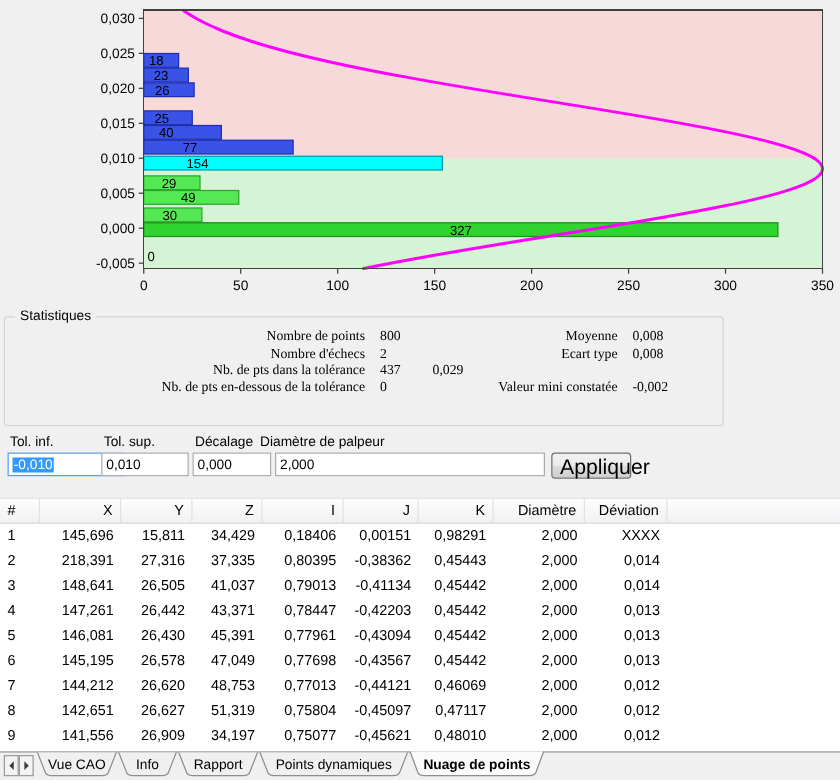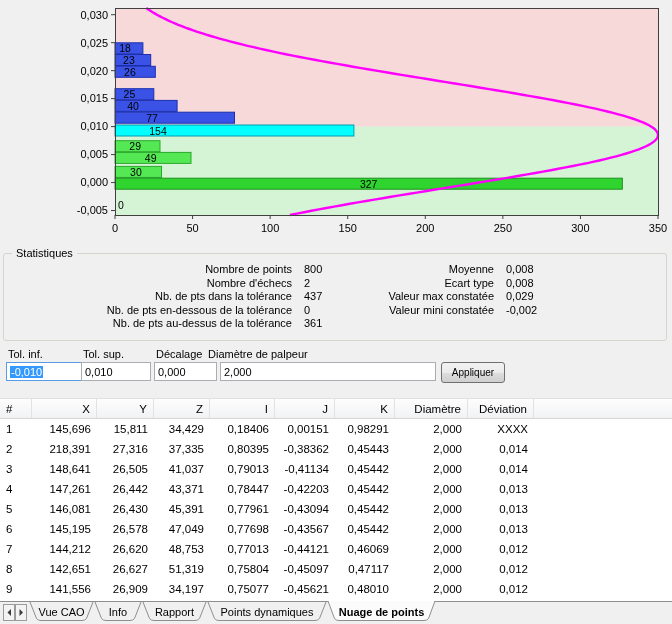--- a/index.html
+++ b/index.html
@@ -4,39 +4,39 @@
 <style>
   html,body{margin:0;padding:0;}
   body{
     position:relative; width:672px; height:624px; overflow:hidden;
     background:#f0f0f0; color:#000;
     font-family:"Liberation Sans","DejaVu Sans",sans-serif; font-size:11px;
   }
   svg text{font-family:"Liberation Sans","DejaVu Sans",sans-serif;}
   .chart-area{position:absolute;left:0;top:0;width:672px;height:248px;}
   
-  .groupbox{position:absolute;left:3px;top:253px;width:664px;height:88px;
+  .groupbox{position:absolute;left:3px;top:253px;width:576px;height:88px;
     border:1px solid #d5d5cd;border-radius:3px;box-sizing:border-box;}
   .groupbox-title{position:absolute;top:-7px;left:8px;background:#f0f0f0;padding:0 4px;}
   .stats-left{position:absolute;left:6px;top:9px;}
   .stats-right{position:absolute;left:330px;top:9px;}
-  .stat-row{display:flex;line-height:13.5px;}
+  .stat-row{display:flex;line-height:13.5px;font-family:Liberation Serif, serif;}
   .stats-left .stat-label{width:282px;text-align:right;}
   .stats-right .stat-label{width:160px;text-align:right;}
   .stat-value{margin-left:12px;}
   
   .tol-label{position:absolute;top:348px;}
   .l0{left:8px}.l1{left:83px}.l2{left:156px}.l3{left:208px}
   .textbox{position:absolute;top:362px;height:19px;box-sizing:border-box;background:#fff;
     border:1px solid #abadb3;display:flex;align-items:center;padding:0 3px;font-size:11px;}
   .textbox.focused{border-color:#569de5;}
   .sel{background:#3399ff;color:#fff;padding:0 1px;}
   .f0{left:6px;width:94px}.f1{left:81px;width:70px}.f2{left:154px;width:63px}.f3{left:220px;width:216px}
   .apply-btn{position:absolute;left:441px;top:362px;width:64px;height:21px;
-    border:1px solid #707070;border-radius:3px;font-family:inherit;font-size:10px;color:#000;
+    border:1px solid #707070;border-radius:3px;font-family:inherit;font-size:17px;color:#000;
     background:linear-gradient(#f2f2f2,#ebebeb 50%,#dddddd 51%,#cfcfcf);}
   
   .table-wrap{position:absolute;left:0;top:398px;width:672px;height:203px;background:#fff;}
   .thead,.tr{display:grid;grid-template-columns:32px 65px 57px 56px 65px 60px 60px 73px 66px 1fr;}
   .thead{height:21px;background:linear-gradient(#fdfdfd,#f1f2f4);
     border-top:1px solid #e0e0e0;border-bottom:1px solid #d5d5d5;box-sizing:border-box;}
   .th{display:flex;align-items:center;justify-content:flex-end;padding:0 6px;
     border-right:1px solid #e2e2e2;font-size:11.5px;}
   .th.first{justify-content:flex-start;}
   .th.filler{border-right:none;}
@@ -125,36 +125,31 @@
         <span class="stat-value">2</span>
       </div>
       <div class="stat-row">
         <span class="stat-label">Nb. de pts dans la tolérance</span>
         <span class="stat-value">437</span>
       </div>
       <div class="stat-row">
         <span class="stat-label">Nb. de pts en-dessous de la tolérance</span>
         <span class="stat-value">0</span>
       </div>
-      <div class="stat-row">
-        <span class="stat-label">Nb. de pts au-dessus de la tolérance</span>
-        <span class="stat-value">361</span>
-      </div>
     </div>
   <div class="stats-right">
       <div class="stat-row">
         <span class="stat-label">Moyenne</span>
         <span class="stat-value">0,008</span>
       </div>
       <div class="stat-row">
         <span class="stat-label">Ecart type</span>
         <span class="stat-value">0,008</span>
       </div>
       <div class="stat-row">
-        <span class="stat-label">Valeur max constatée</span>
         <span class="stat-value">0,029</span>
       </div>
       <div class="stat-row">
         <span class="stat-label">Valeur mini constatée</span>
         <span class="stat-value">-0,002</span>
       </div>
     </div>
 </div>
 
 <div id="tolbar">

